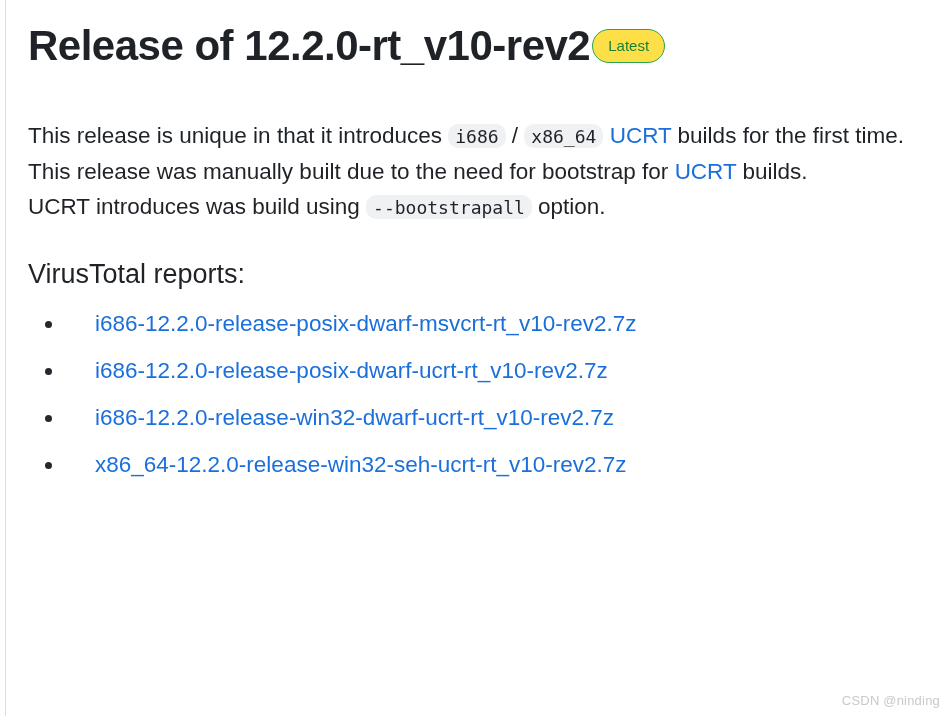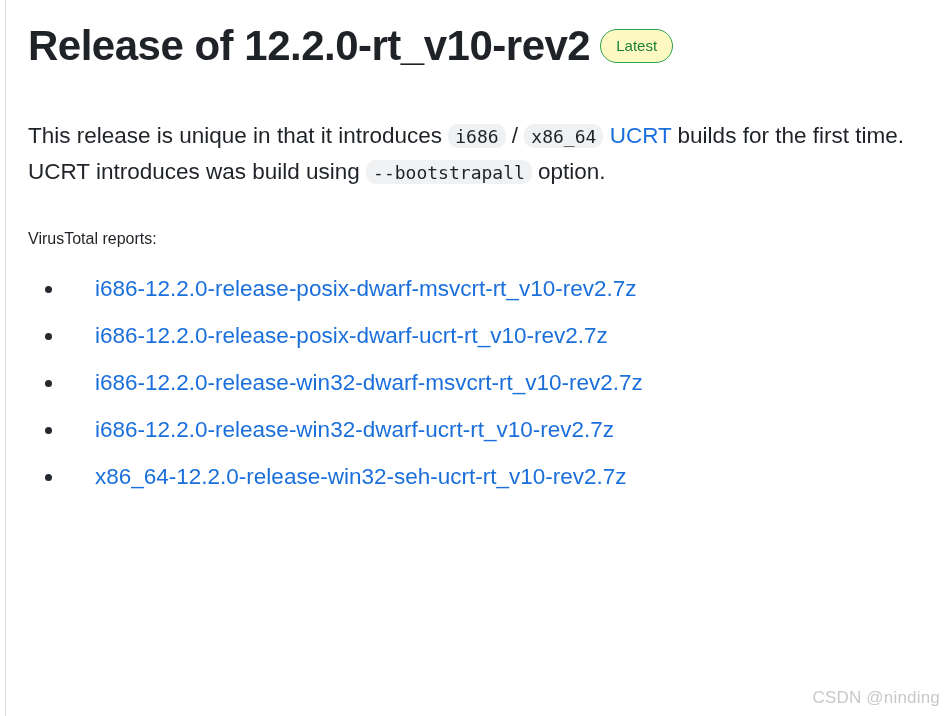--- a/index.html
+++ b/index.html
@@ -33,42 +33,42 @@
     right: 0;
     bottom: 0;
     padding: 22px 10px 0 28px;
     box-sizing: border-box;
   }
 
   
   .release-header {
     display: flex;
     align-items: center;
-    gap: 10px;
+    gap: 2px;
     margin: 0 0 10px 0;
   }
   .release-title {
     font-size: 42px;
     line-height: 1.15;
     font-weight: bold;
     letter-spacing: -0.5px;
     color: #1f2328;
     margin: 0;
     white-space: nowrap;
   }
   .latest-badge {
     display: inline-block;
     border: 1px solid #2da44e;
     color: #1a7f37;
     border-radius: 2em;
     font-size: 15px;
     line-height: 1;
     padding: 8px 15px 9px;
     font-weight: normal;
-    background: #fef9c3;
+    background: #fde047;
     white-space: nowrap;
   }
 
   
   .body-copy {
     margin-top: 48px;
     font-size: 22.5px;
     line-height: 35px;
     color: #1f2328;
   }
@@ -86,21 +86,21 @@
     white-space: pre;
   }
 
   a.link {
     color: #1a6fdb;
     text-decoration: none;
   }
 
   .section-label {
     margin-top: 33px;
-    font-size: 16px;
+    font-size: 27px;
     line-height: 32px;
     color: #1f2328;
   }
 
   
   ul.report-list {
     list-style: none;
     margin: 20px 0 0 0;
     padding: 0;
   }
@@ -126,21 +126,21 @@
     color: #1a6fdb;
     text-decoration: none;
     margin-left: 32px;
   }
 
   
   .watermark {
     position: absolute;
     right: 12px;
     bottom: 8px;
-    font-size: 17px;
+    font-size: 13px;
     color: #c9c9c9;
     letter-spacing: 0.2px;
   }
 </style>
 </head>
 <body>
 
 <div class="left-rule"></div>
 
 <div class="page">
@@ -149,33 +149,35 @@
     <h1 class="release-title">Release of 12.2.0-rt_v10-rev2</h1>
     <span class="latest-badge">Latest</span>
   </div>
 
   <div class="body-copy">
 
     <div class="line">
       <span>This release is unique in that it introduces </span><code class="inline-code">i686</code><span> / </span><code class="inline-code">x86_64</code><span> </span><a class="link" href="#">UCRT</a><span> builds for the first time.</span>
     </div>
 
+    <div class="line">
+      <span>This release was manually built due to the need for bootstrap for </span><a class="link" href="#">UCRT</a><span> builds.</span>
+    </div>
 
     <div class="line">
       <span>UCRT introduces was build using </span><code class="inline-code">--bootstrapall</code><span> option.</span>
     </div>
 
 
   </div>
 
   <div class="section-label">VirusTotal reports:</div>
 
   <ul class="report-list">
     <li><a class="link" href="#">i686-12.2.0-release-posix-dwarf-msvcrt-rt_v10-rev2.7z</a></li>
     <li><a class="link" href="#">i686-12.2.0-release-posix-dwarf-ucrt-rt_v10-rev2.7z</a></li>
-    <li><a class="link" href="#">i686-12.2.0-release-win32-dwarf-msvcrt-rt_v10-rev2.7z</a></li>
     <li><a class="link" href="#">i686-12.2.0-release-win32-dwarf-ucrt-rt_v10-rev2.7z</a></li>
     <li><a class="link" href="#">x86_64-12.2.0-release-win32-seh-ucrt-rt_v10-rev2.7z</a></li>
   </ul>
 
 </div>
 
 <div class="watermark">CSDN @ninding</div>
 
 </body></html>

